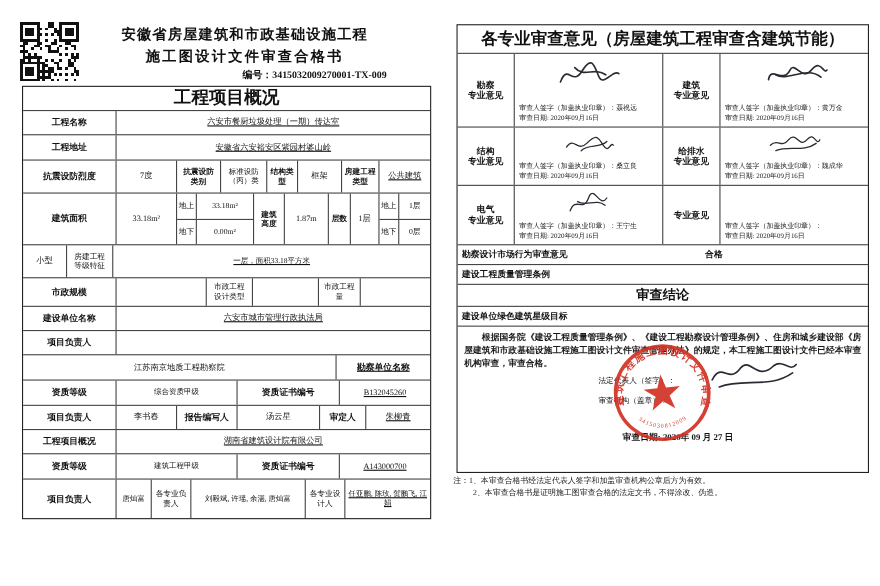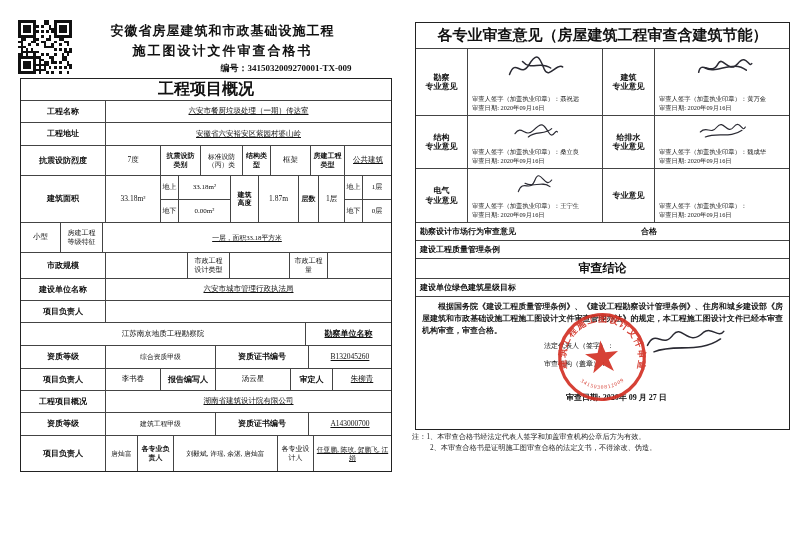--- a/index.html
+++ b/index.html
@@ -392,21 +392,21 @@
   <div class="trow" style="height:23px">
     <div class="cell lbl" style="width:85px">资质等级</div>
     <div class="cell small" style="width:110px">建筑工程甲级</div>
     <div class="cell lbl" style="width:93px">资质证书编号</div>
     <div class="cell val" style="flex:1">A143000700</div>
   </div>
 
   <div class="trow" style="height:35px">
     <div class="cell lbl" style="width:85px">项目负责人</div>
     <div class="cell small" style="width:32px">唐灿富</div>
-    <div class="cell lbl" style="width:36px;font-size:7px;font-weight:bold">各专业负
+    <div class="cell lbl" style="width:36px;font-size:7px;font-weight:normal">各专业负
 责人</div>
     <div class="cell small" style="width:104px">刘毅斌, 许瑶, 余湛, 唐灿富</div>
     <div class="cell lbl" style="width:36px;font-size:7px;font-weight:normal">各专业设
 计人</div>
     <div class="cell small" style="flex:1">任亚鹏, 陈玫, 贺鹏飞, 江娟</div>
   </div>
 </div>
 
 <div id="right-tbl" class="abs tbl">
 

